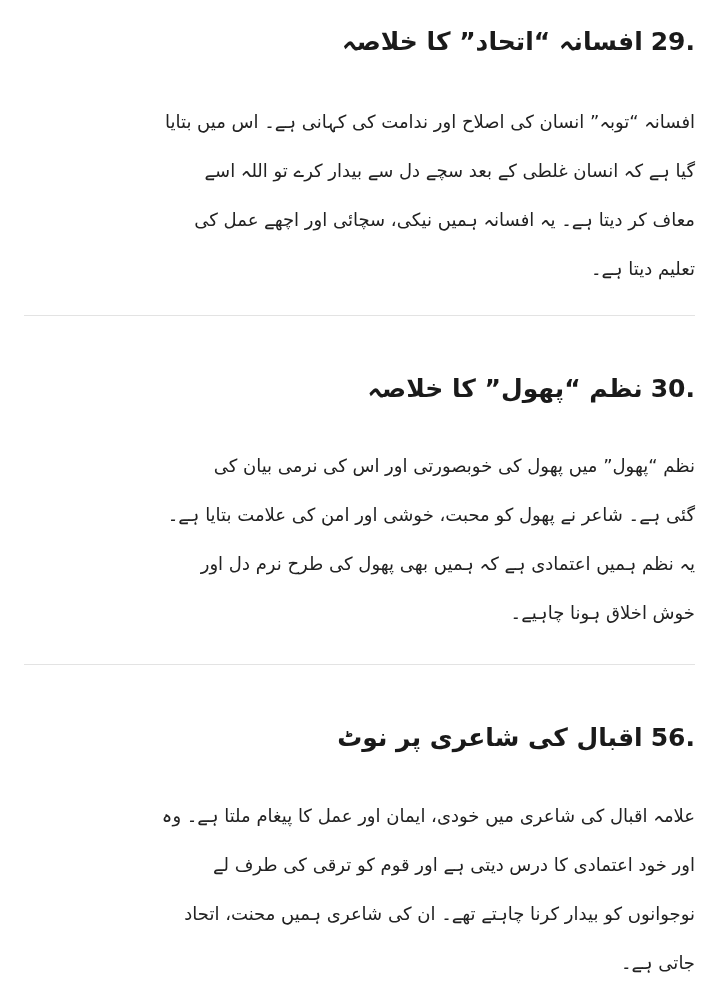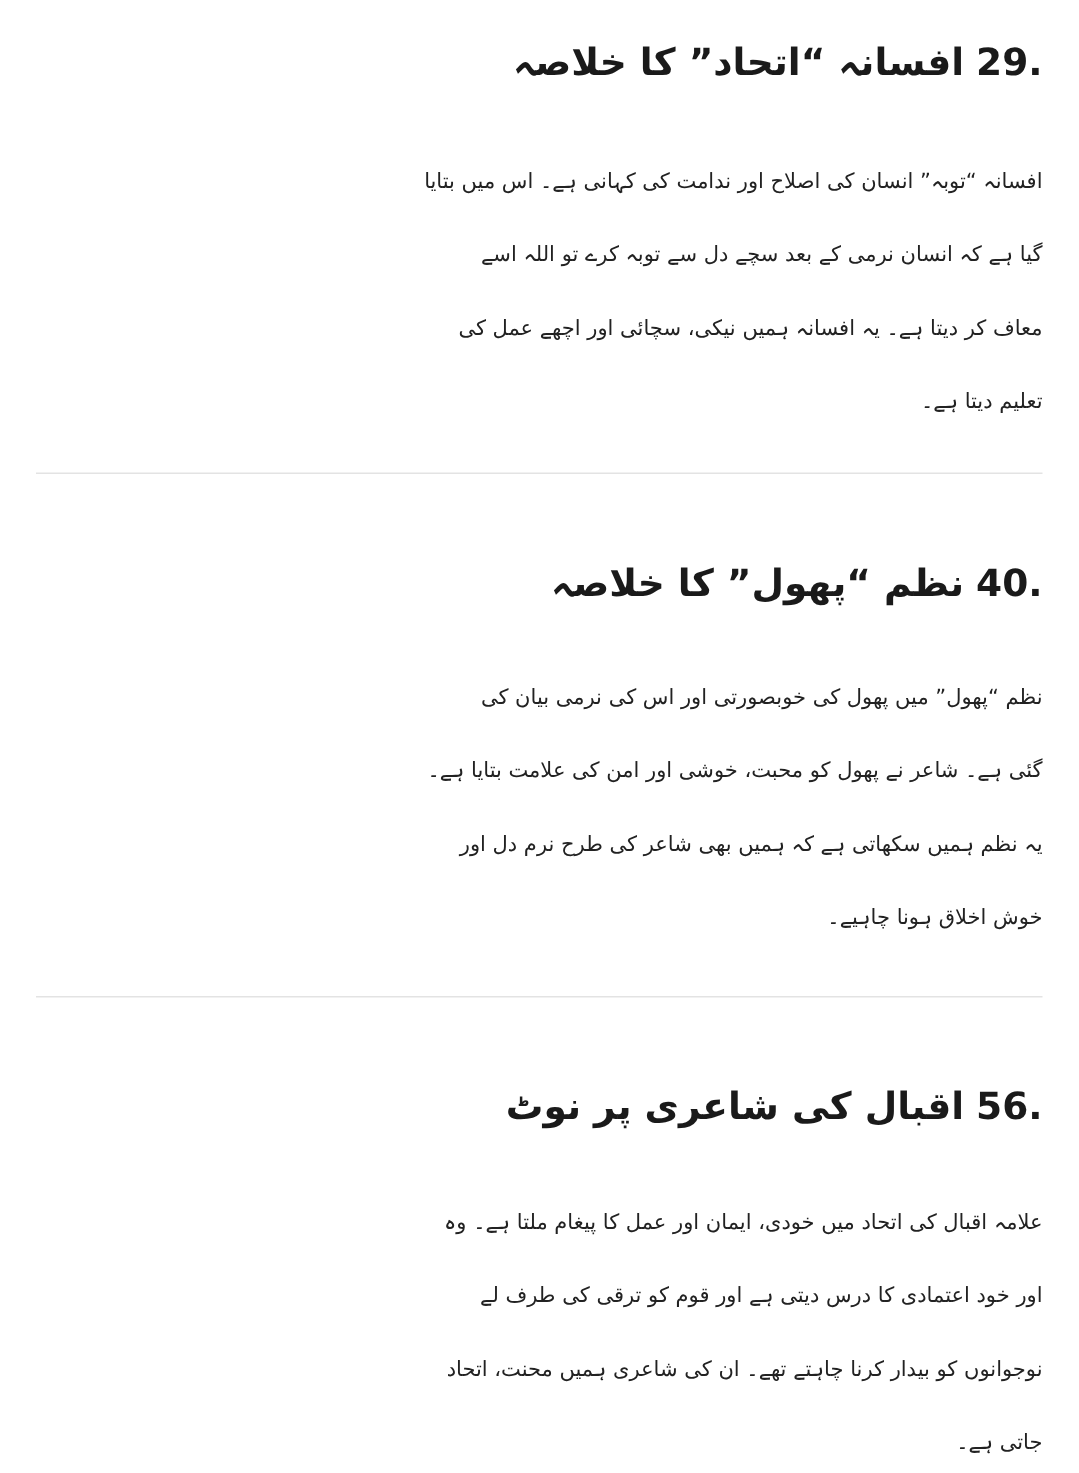--- a/index.html
+++ b/index.html
@@ -45,21 +45,21 @@
     .heading .num {
       direction: ltr;
       unicode-bidi: isolate;
     }
     .heading .title {
       direction: rtl;
       unicode-bidi: isolate;
     }
     .body-text {
       margin: 0;
-      font-size: 14px;
+      font-size: 18px;
       line-height: 49px;
       color: #222222;
       direction: rtl;
       text-align: right;
     }
     .body-text .line {
       display: block;
       white-space: nowrap;
     }
     .divider {
@@ -83,49 +83,49 @@
 
 <div class="page">
 
   <section class="section" id="sec-29">
     <h2 class="heading">
       <span class="num">29.</span>
       <span class="title">افسانہ “اتحاد” کا خلاصہ</span>
     </h2>
     <p class="body-text">
       <span class="line">افسانہ “توبہ” انسان کی اصلاح اور ندامت کی کہانی ہے۔ اس میں بتایا</span>
-      <span class="line">گیا ہے کہ انسان نرمی کے بعد سچے دل سے توبہ کرے تو اللہ اسے</span>
+      <span class="line">گیا ہے کہ انسان غلطی کے بعد سچے دل سے بیدار کرے تو اللہ اسے</span>
       <span class="line">معاف کر دیتا ہے۔ یہ افسانہ ہمیں نیکی، سچائی اور اچھے عمل کی</span>
       <span class="line">تعلیم دیتا ہے۔</span>
     </p>
   </section>
 
   <div class="divider" id="divider-1"></div>
 
   <section class="section" id="sec-30">
     <h2 class="heading">
-      <span class="num">40.</span>
+      <span class="num">30.</span>
       <span class="title">نظم “پھول” کا خلاصہ</span>
     </h2>
     <p class="body-text">
       <span class="line">نظم “پھول” میں پھول کی خوبصورتی اور اس کی نرمی بیان کی</span>
       <span class="line">گئی ہے۔ شاعر نے پھول کو محبت، خوشی اور امن کی علامت بتایا ہے۔</span>
-      <span class="line">یہ نظم ہمیں سکھاتی ہے کہ ہمیں بھی شاعر کی طرح نرم دل اور</span>
+      <span class="line">یہ نظم ہمیں اعتمادی ہے کہ ہمیں بھی پھول کی طرح نرم دل اور</span>
       <span class="line">خوش اخلاق ہونا چاہیے۔</span>
     </p>
   </section>
 
   <div class="divider" id="divider-2"></div>
 
   <section class="section" id="sec-31">
     <h2 class="heading">
       <span class="num">56.</span>
       <span class="title">اقبال کی شاعری پر نوٹ</span>
     </h2>
     <p class="body-text">
-      <span class="line">علامہ اقبال کی اتحاد میں خودی، ایمان اور عمل کا پیغام ملتا ہے۔ وہ</span>
+      <span class="line">علامہ اقبال کی شاعری میں خودی، ایمان اور عمل کا پیغام ملتا ہے۔ وہ</span>
       <span class="line">اور خود اعتمادی کا درس دیتی ہے اور قوم کو ترقی کی طرف لے</span>
       <span class="line">نوجوانوں کو بیدار کرنا چاہتے تھے۔ ان کی شاعری ہمیں محنت، اتحاد</span>
       <span class="line">جاتی ہے۔</span>
     </p>
   </section>
 
 </div>
 
 </body></html>

